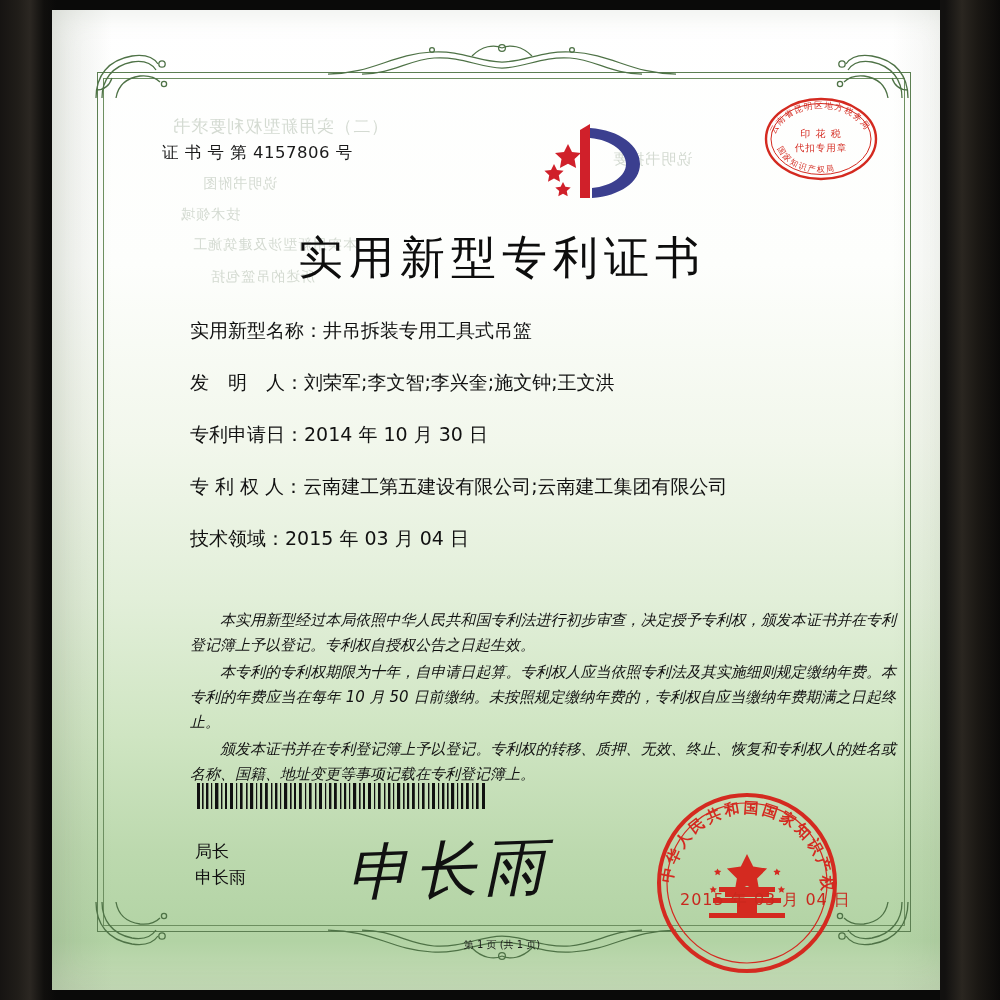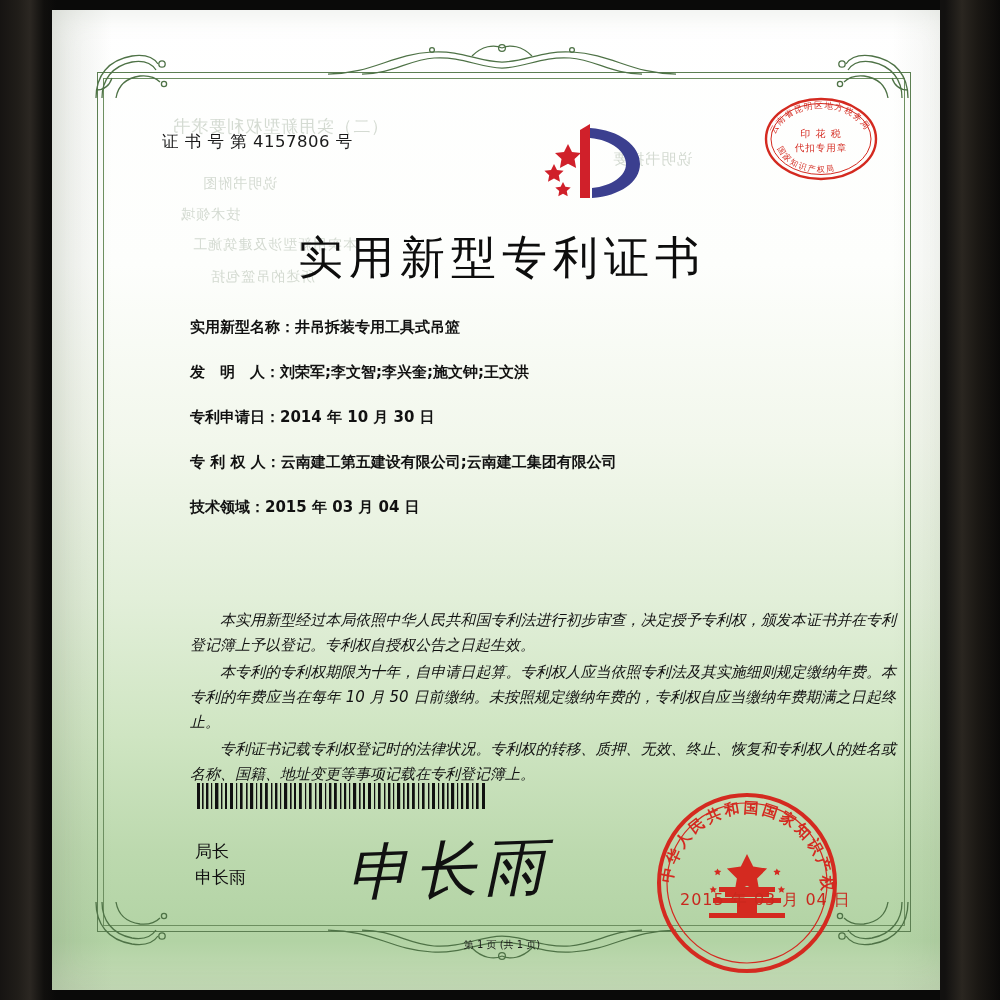--- a/index.html
+++ b/index.html
@@ -61,40 +61,40 @@
   
   .ghost{
     position:absolute;color:rgba(150,165,145,.40);
     font-family:"DejaVu Sans","Liberation Sans",sans-serif;
     letter-spacing:1px;user-select:none;pointer-events:none;
     transform:scaleX(-1);
   }
 
   
   .cert-no{
-    position:absolute;left:110px;top:121px;
+    position:absolute;left:110px;top:132px;
     font-size:16.5px;color:#1a1a1a;letter-spacing:.5px;
   }
   .logo{position:absolute;left:450px;top:110px;width:160px;height:90px;}
   .title{
     position:absolute;left:0;right:0;top:218px;text-align:center;
     font-size:45px;font-weight:normal;letter-spacing:6px;color:#0d0d0d;
     font-family:"DejaVu Sans","Liberation Sans",sans-serif;
   }
 
   
   .stamp-tr{
     position:absolute;right:72px;top:86px;width:118px;height:86px;
   }
   
   .stamp-big{position:absolute;left:600px;top:778px;width:190px;height:190px;}
 
   
   .fields{position:absolute;left:138px;top:308px;width:680px;}
-  .frow{font-size:15px;color:#111;margin-bottom:26px;white-space:nowrap;font-weight:bold;}
+  .frow{font-size:19px;color:#111;margin-bottom:26px;white-space:nowrap;}
   .flabel{display:inline-block;}
   .fval{}
 
   
   .body{
     position:absolute;left:138px;top:598px;width:706px;
     font-size:15px;color:#111;line-height:25px;text-align:justify;
   }
   .body p{margin:0 0 2px 0;text-indent:2em;font-style:italic;}
 
@@ -242,21 +242,21 @@
         <span class="flabel">专 利 权 人：</span><span class="fval">云南建工第五建设有限公司;云南建工集团有限公司</span>
       </div>
       <div class="frow">
         <span class="flabel">技术领域：</span><span class="fval">2015 年 03 月 04 日</span>
       </div>
     </div>
 
     <div class="body">
       <p>本实用新型经过本局依照中华人民共和国专利法进行初步审查，决定授予专利权，颁发本证书并在专利登记簿上予以登记。专利权自授权公告之日起生效。</p>
       <p>本专利的专利权期限为十年，自申请日起算。专利权人应当依照专利法及其实施细则规定缴纳年费。本专利的年费应当在每年 10 月 50 日前缴纳。未按照规定缴纳年费的，专利权自应当缴纳年费期满之日起终止。</p>
-      <p>专利证书记载专利权登记时的法律状况。专利权的转移、质押、无效、终止、恢复和专利权人的姓名或名称、国籍、地址变更等事项记载在专利登记簿上。</p>
+      <p>颁发本证书并在专利登记簿上予以登记。专利权的转移、质押、无效、终止、恢复和专利权人的姓名或名称、国籍、地址变更等事项记载在专利登记簿上。</p>
     </div>
 
     <div class="barcode">
       <svg width="290" height="26" viewBox="0 0 290 26">
         <g fill="#111">
           <rect x="0" y="0" width="3" height="26"></rect>
             <rect x="5" y="0" width="1.6" height="26"></rect>
           <rect x="9" y="0" width="2.4" height="26"></rect>
             <rect x="14" y="0" width="1.2" height="26"></rect>
           <rect x="18" y="0" width="3.4" height="26"></rect>

